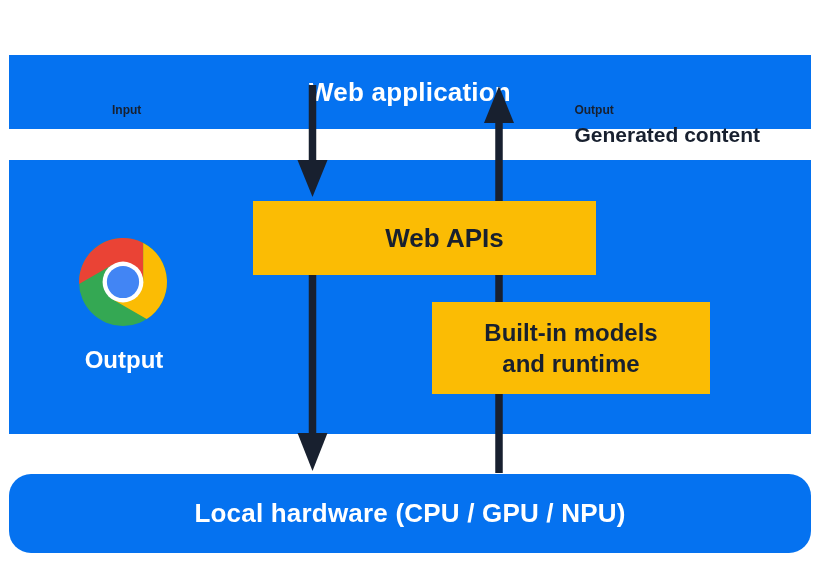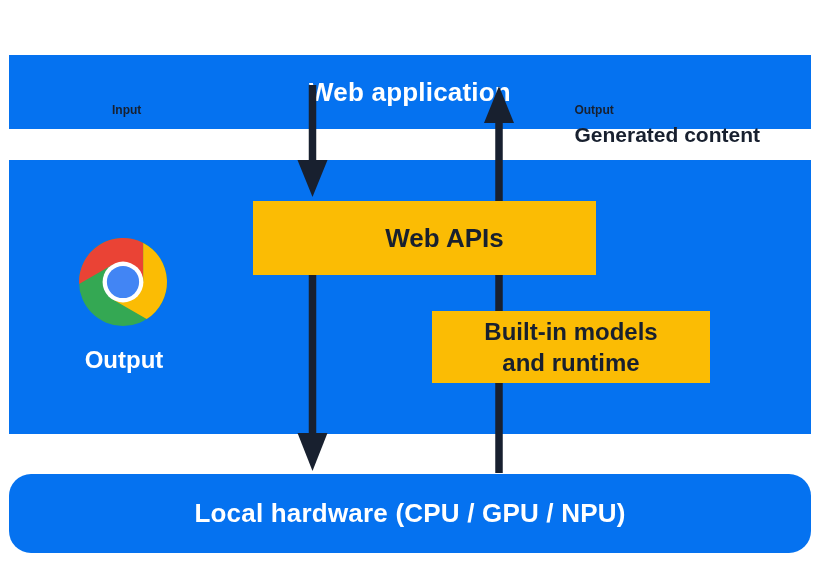--- a/index.html
+++ b/index.html
@@ -42,21 +42,21 @@
 
   #arrow-layer{position:absolute;left:0;top:0;pointer-events:none;}
 
   .yellow-box{
     position:absolute;
     background:var(--box-yellow);
     display:flex;flex-direction:column;align-items:center;justify-content:center;
     color:var(--dark);font-weight:700;text-align:center;
   }
   #web-apis-box{left:253px;top:201px;width:303px;height:74px;font-size:26px;padding-left:40px;}
-  #builtin-box{left:432px;top:311px;width:278px;height:72px;font-size:24px;line-height:31px;}
+  #builtin-box{left:432px;top:302px;width:278px;height:92px;font-size:24px;line-height:31px;}
 
   #chrome-logo{position:absolute;left:79px;top:238px;width:88px;height:88px;}
   #browser-label{
     position:absolute;left:44px;top:346px;width:160px;
     text-align:center;color:var(--text-on-blue);
     font-size:24px;font-weight:700;
   }
 </style>
 </head>
 <body>

